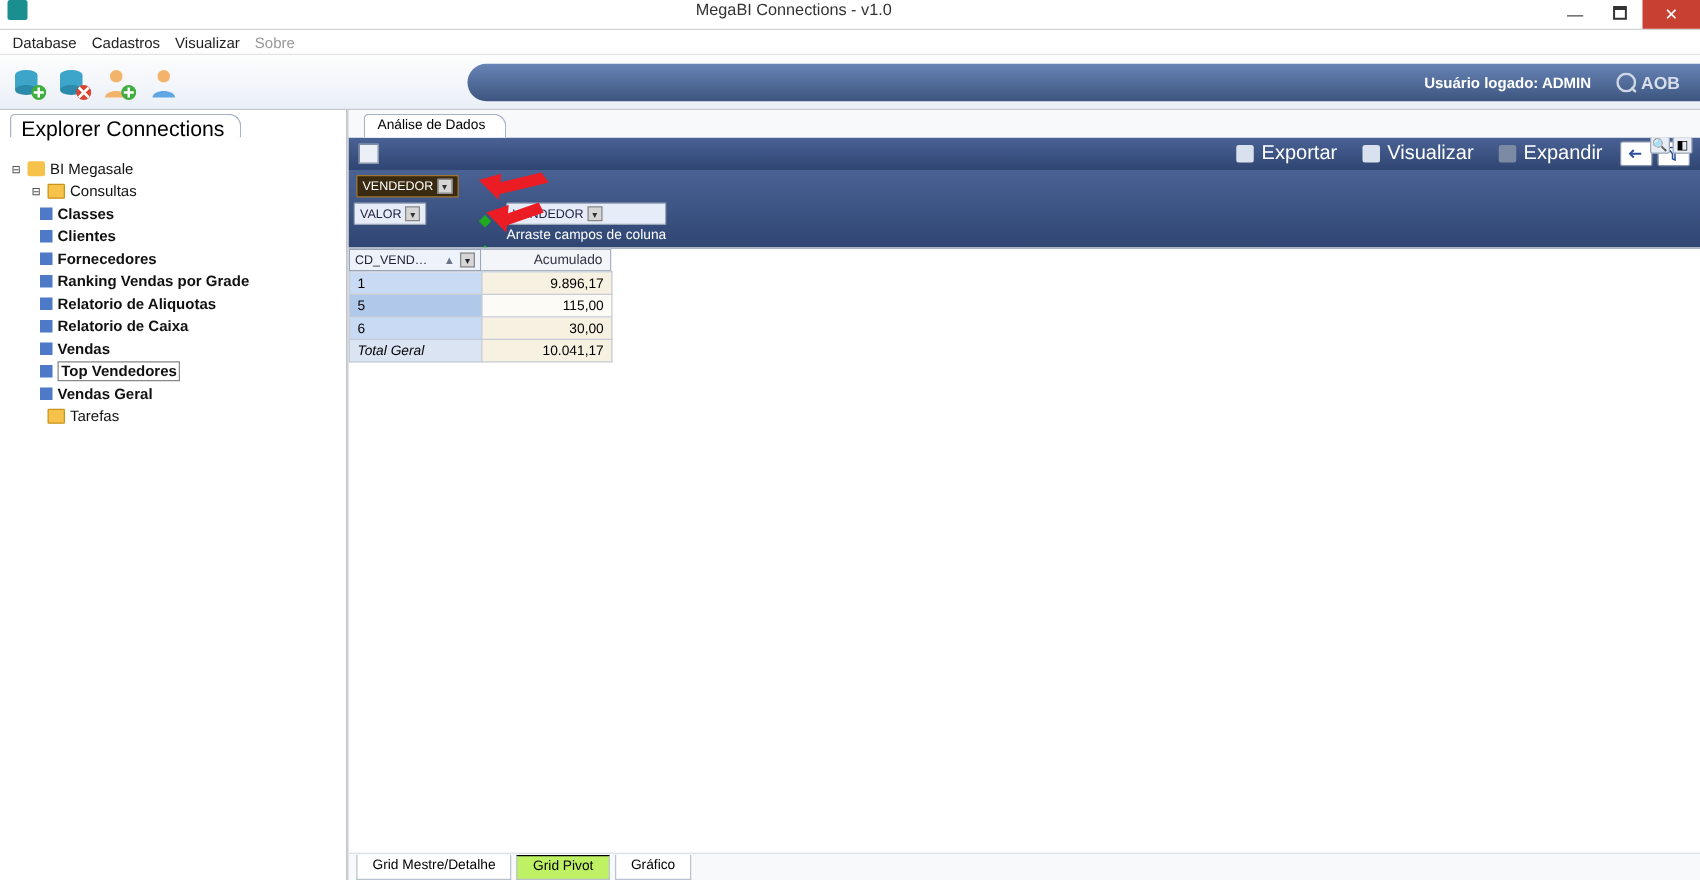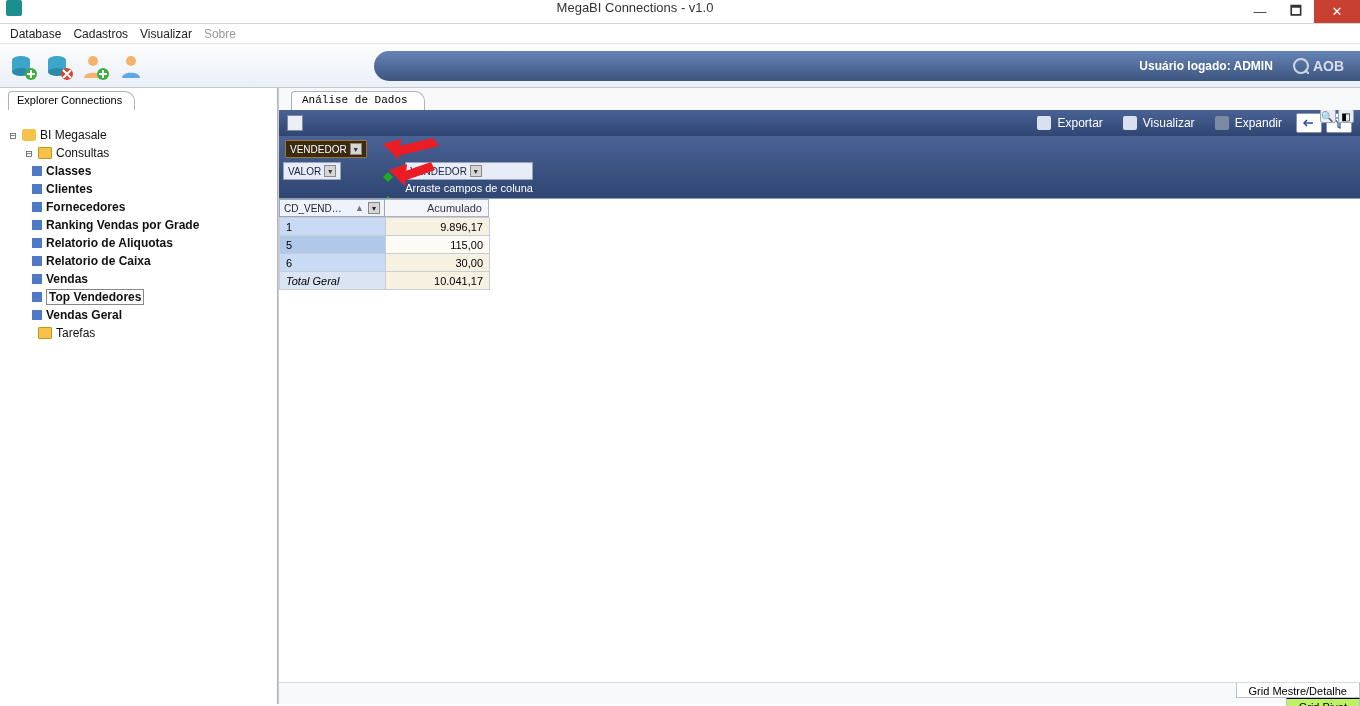--- a/index.html
+++ b/index.html
@@ -19,41 +19,41 @@
   .toolbar{height:44px;background:linear-gradient(#fdfdfd,#eaeff7);border-bottom:1px solid #c2c8d0;display:flex;align-items:center;}
   .tb-left{display:flex;gap:6px;padding:0 8px;}
   .tb-icon{width:30px;height:30px;border-radius:3px;display:flex;align-items:center;justify-content:center;font-size:18px;}
   .tb-right{margin-left:auto;height:100%;display:flex;align-items:center;flex:1;justify-content:flex-start;}
   .bluebar{flex:1;height:30px;margin-left:220px;background:linear-gradient(#6784b6,#3d557f);border-radius:15px 0 0 15px;display:flex;align-items:center;color:#fff;padding:0 16px;justify-content:flex-end;gap:20px;font-size:12px;}
   .aob{font-weight:bold;color:#d7ddea;font-size:14px;}
   
   .work{position:relative;display:flex;height:616px;}
   .leftpane{width:278px;border-right:1px solid #aab4c2;display:flex;flex-direction:column;background:#fff;}
   .tabhead{height:22px;position:relative;}
-  .tabhead .tab{position:absolute;left:8px;top:3px;height:19px;background:#fff;border:1px solid #a7b2c4;border-bottom:none;border-radius:4px 10px 0 0;padding:2px 12px 0 8px;font-size:11px;}
+  .tabhead .tab{position:absolute;left:8px;top:3px;height:19px;background:#fff;border:1px solid #a7b2c4;border-bottom:none;border-radius:4px 10px 0 0;padding:2px 12px 0 8px;font-size:17px;}
   .tab-tools{position:absolute;right:6px;top:21px;display:flex;gap:2px;}
   .tab-tools .sq{width:16px;height:14px;background:#e8edf5;border:1px solid #9aa5b8;border-radius:2px;display:flex;align-items:center;justify-content:center;font-size:10px;}
   .tree{flex:1;overflow:auto;padding:16px 4px 4px 8px;font-size:12px;color:#111;}
   .tnode{display:flex;align-items:center;height:18px;gap:4px;}
   .exp{width:10px;text-align:center;color:#555;font-family:monospace;font-size:11px;}
   .fold{width:14px;height:12px;background:#f6c24a;border:1px solid #c7941c;border-radius:1px;}
   .db{width:14px;height:12px;background:#f6c24a;border-radius:2px;}
   .cube{width:10px;height:10px;background:#4e79c7;display:inline-block;}
   .lvl1{margin-left:0;}
   .lvl2{margin-left:16px;}
   .lvl4{margin-left:24px;font-weight:bold;}
   .selbox{border:1px solid #888;padding:0 2px;}
   
   .rightpane{flex:1;display:flex;flex-direction:column;border-left:1px solid #ccc;}
   .rp-tabhead{height:22px;position:relative;background:#f8f9fb;}
-  .rp-tabhead .tab{position:absolute;left:12px;top:3px;height:19px;background:#fff;border:1px solid #a7b2c4;border-bottom:none;border-radius:4px 10px 0 0;padding:2px 16px 13px 10px;font-size:11px;font-family:Liberation Mono, monospace;}
+  .rp-tabhead .tab{position:absolute;left:12px;top:3px;height:19px;background:#fff;border:1px solid #a7b2c4;border-bottom:none;border-radius:4px 10px 0 0;padding:2px 16px 13px 10px;font-size:11px;}
   .rp-toolbar{height:26px;background:linear-gradient(#4a6294,#2f4673);display:flex;align-items:center;color:#fff;padding:0 8px;}
   .rp-save{width:16px;height:16px;background:#eceff5;border:1px solid #7c8aa5;}
   .rp-spacer{flex:1;}
-  .rp-btn{display:flex;align-items:center;gap:6px;padding:0 10px;color:#fff;font-size:12px;}
+  .rp-btn{display:flex;align-items:center;gap:6px;padding:0 10px;color:#fff;font-size:16px;}
   .rp-btn .ic{width:14px;height:14px;background:#dae1ee;border-radius:2px;}
   .rp-small{width:26px;height:20px;background:#fff;border:1px solid #8894ab;border-radius:2px;margin-left:4px;display:flex;align-items:center;justify-content:center;}
   
   .pivotarea{position:relative;background:linear-gradient(#4a6294,#2f4673);}
   .filterrow{display:flex;align-items:center;padding:4px 6px;}
   .chip{height:18px;border:1px solid #9aa5b8;display:flex;align-items:center;font-size:10px;padding:0 4px;gap:3px;border-radius:1px;}
   .chip.dark{background:#3a2a12;color:#fff;border-color:#a07730;}
   .chip.light{background:#e6edf8;color:#224;}
   .chip .dd{width:12px;height:12px;background:#d6d6d6;border:1px solid #888;display:flex;align-items:center;justify-content:center;font-size:8px;color:#333;}
   .row2{display:flex;align-items:flex-start;gap:4px;padding:0 4px 4px 4px;}
@@ -68,21 +68,21 @@
   .valhead{height:18px;border:1px solid #aab3c2;border-left:none;background:#f3f5f8;display:flex;align-items:center;justify-content:flex-end;padding:0 6px;font-size:11px;color:#334;}
   table.data{border-collapse:collapse;}
   table.data td{border:1px solid #c7ccd5;height:18px;font-size:11px;padding:0 6px;}
   td.k{background:#c8daf4;width:106px;}
   td.k.alt{background:#b0c8ea;}
   td.v{background:#f7f1e2;width:104px;text-align:right;}
   td.v.alt{background:#fdfbf5;}
   tr.total td.k{background:#dbe4f2;font-weight:normal;font-style:italic;}
   tr.total td.v{background:#f7f1e2;font-weight:normal;}
   
-  .bottomtabs{height:22px;background:#f8f9fb;display:flex;align-items:flex-end;border-top:1px solid #d4d9e2;flex-direction:column;}
+  .bottomtabs{height:22px;background:#f8f9fb;display:flex;align-items:flex-end;border-top:1px solid #d4d9e2;}
   .btab{height:20px;padding:2px 12px 0 12px;border:1px solid #bac2cf;border-top:none;font-size:11px;margin-left:4px;background:#fff;}
   .btab:first-child{margin-left:6px;}
   
   .gmark{position:absolute;width:10px;height:10px;}
   .gmark svg{display:block;}
 </style>
 </head>
 <body>
 
 <div class="titlebar">

